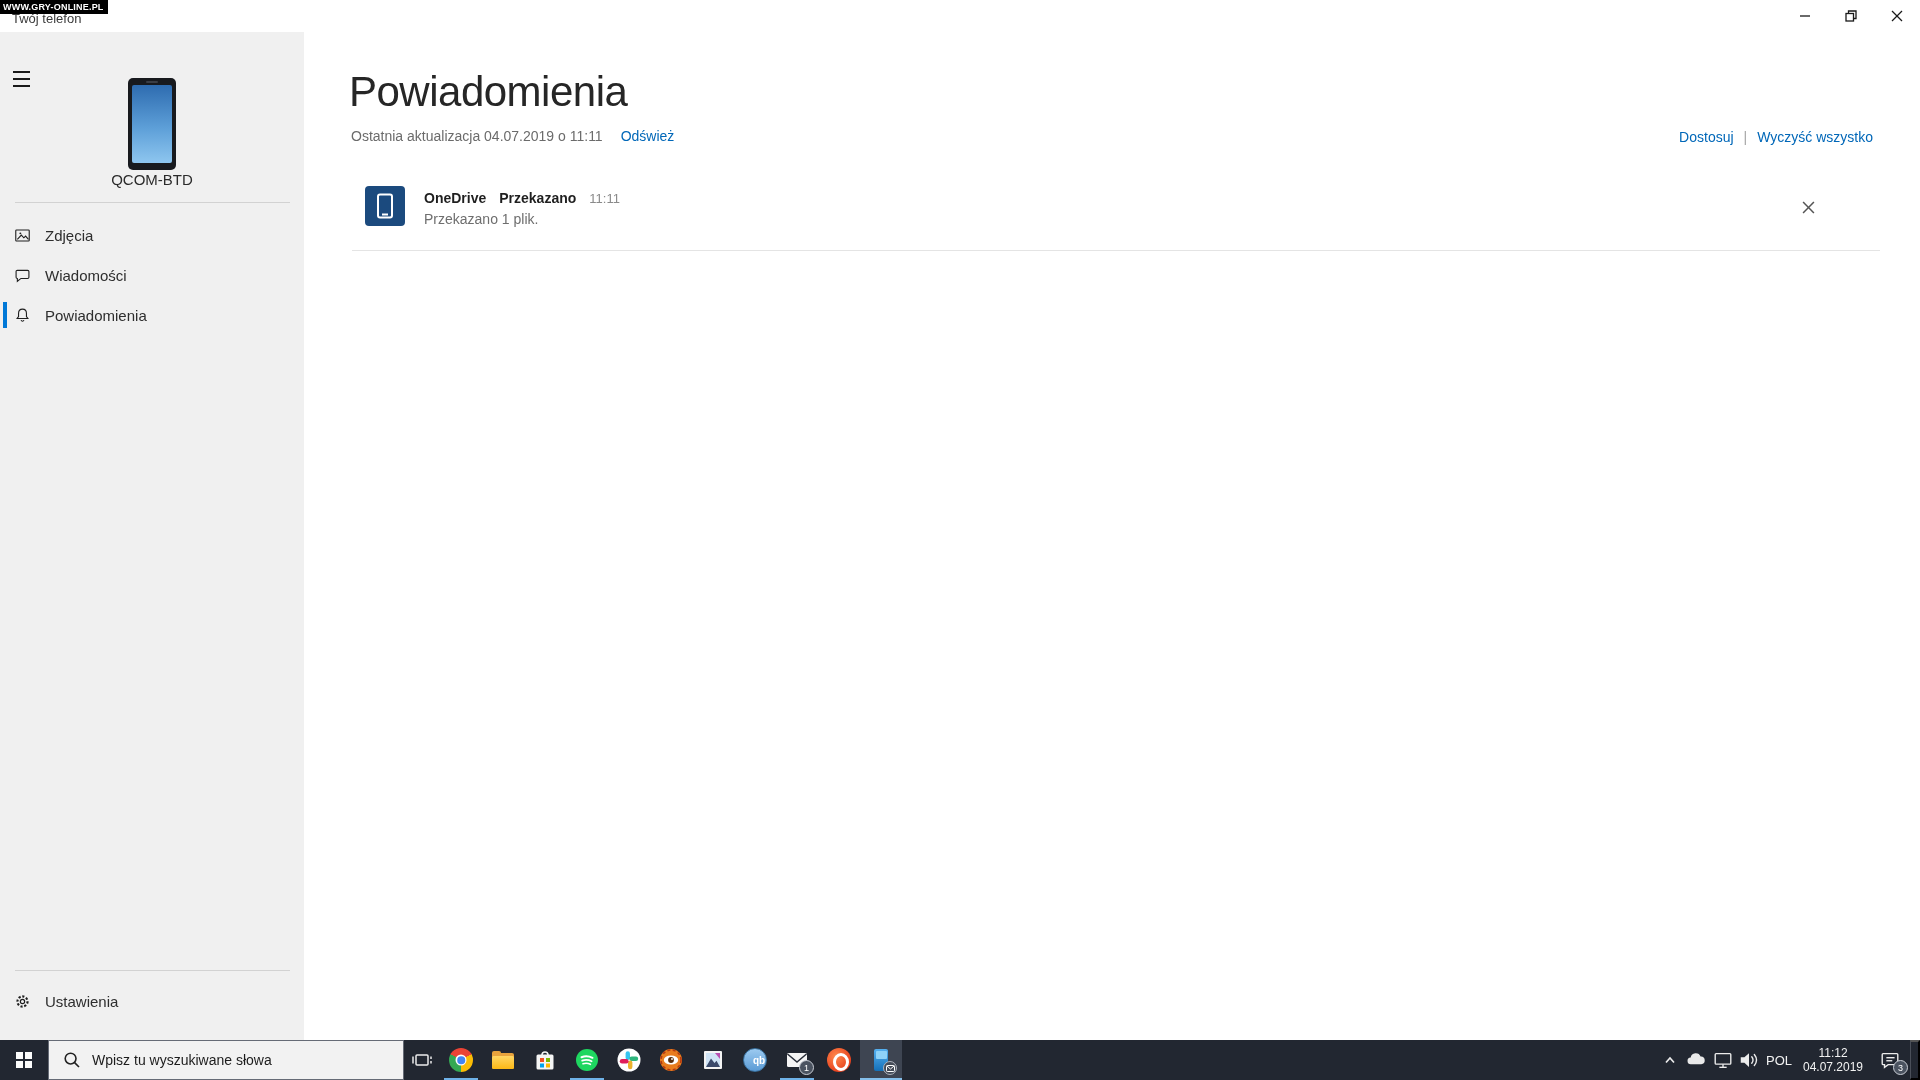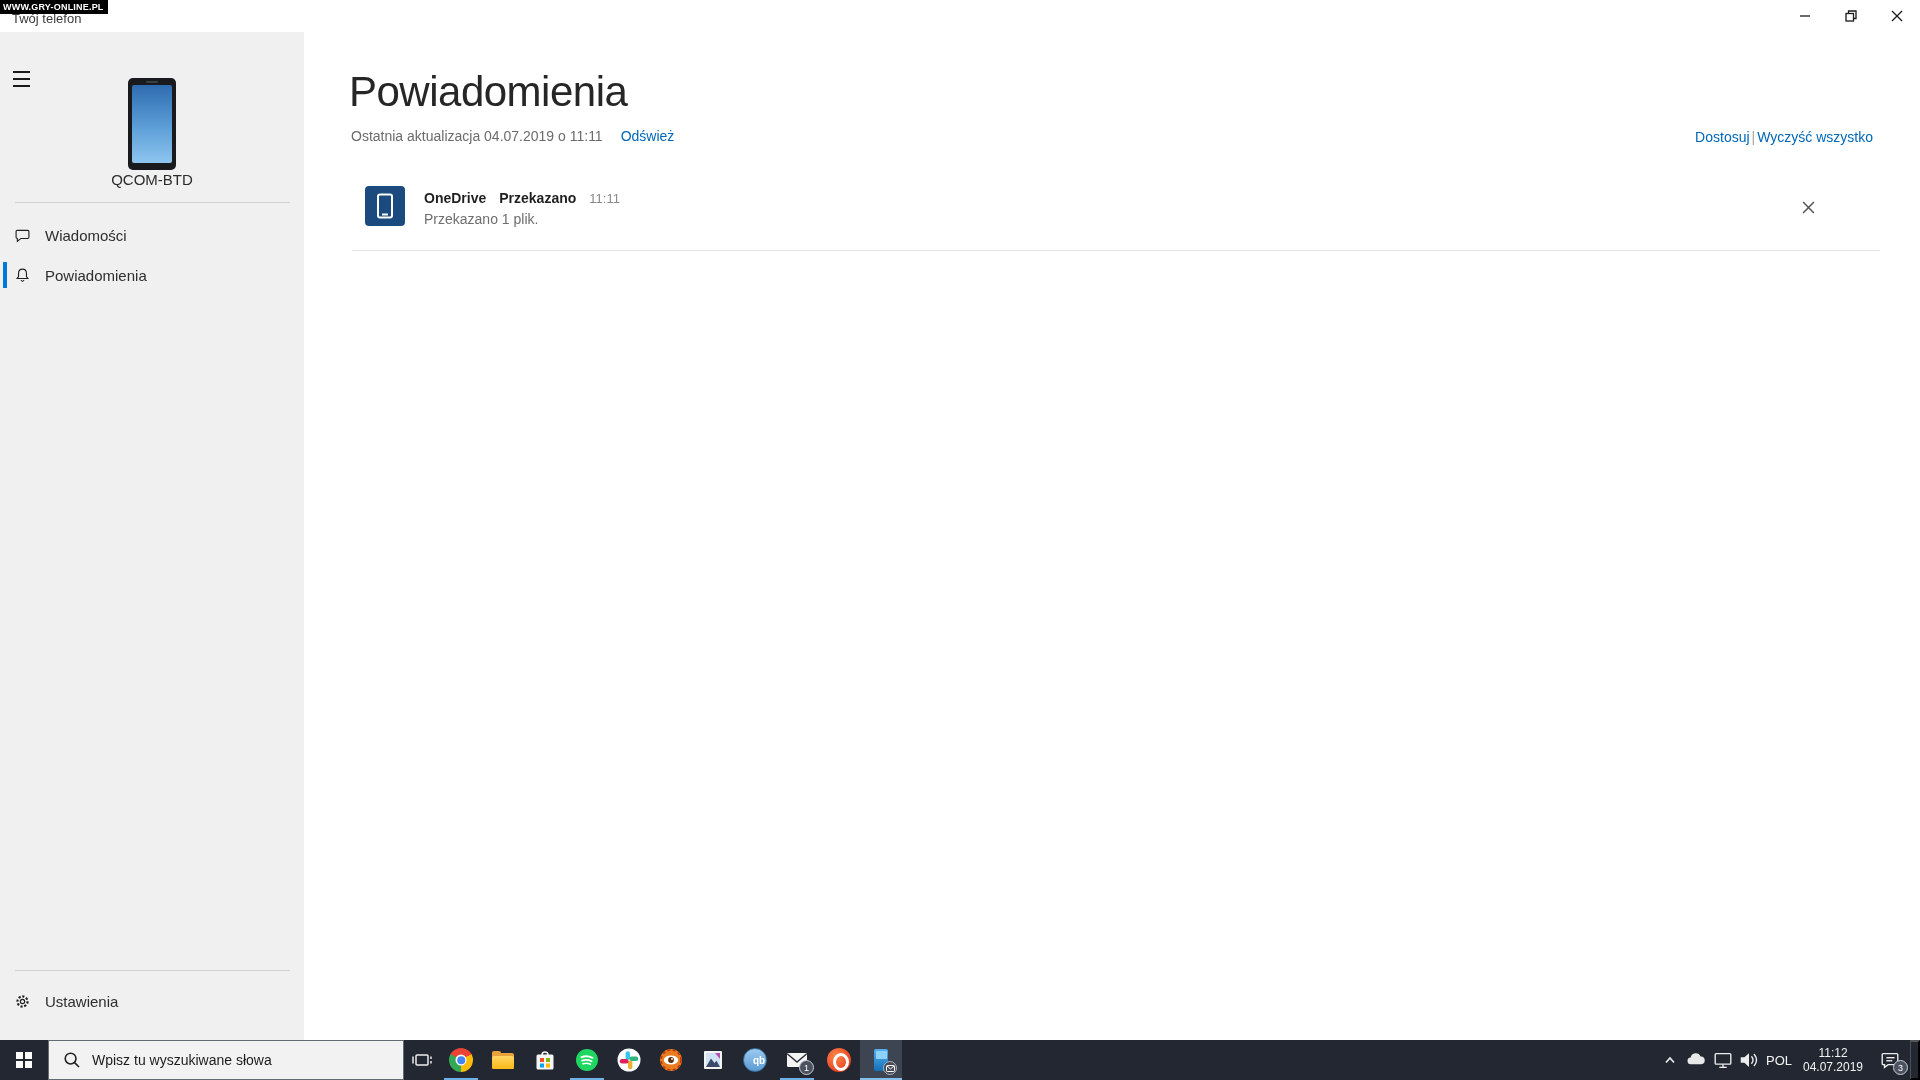--- a/index.html
+++ b/index.html
@@ -35,21 +35,21 @@
   .nav-item svg { flex:0 0 auto; stroke:#1f1f1f; fill:none; stroke-width:1.4; }
   .nav-item.selected::before { content:""; position:absolute; left:3px; top:7px; bottom:7px; width:4px; background:#0078d7; }
   .sidebar-bottom { position:absolute; left:0; right:0; bottom:19px; }
   .sidebar-bottom .side-divider { margin:0 14px 10px 15px; }
 
   
   .main { position:absolute; left:304px; top:32px; right:0; bottom:0; background:#fff; }
   .page-title { position:absolute; left:45px; top:36px; font-size:42px; font-weight:300; color:#262626; letter-spacing:-.5px; }
   .update-row { position:absolute; left:47px; top:96px; font-size:14px; color:#6b6b6b; display:flex; gap:18px; align-items:baseline; }
   .link { color:#0067b8; text-decoration:none; cursor:pointer; background:none; border:none; font-size:14px; font-family:inherit; }
-  .header-links { position:absolute; top:97px; right:47px; display:flex; gap:2px; align-items:baseline; font-size:14px; }
+  .header-links { position:absolute; top:97px; right:47px; display:flex; gap:10px; align-items:baseline; font-size:14px; }
   .links-sep { color:#a5a5a5; }
 
   .notif-row { position:absolute; left:61px; top:154px; right:40px; height:58px; }
   .notif-icon { position:absolute; left:0; top:0; width:40px; height:40px; border-radius:4px; background:#1b4a7e; }
   .notif-icon .glyph { position:absolute; left:50%; top:50%; transform:translate(-50%,-50%); width:16px; height:25px;
     border:2px solid #fff; border-radius:3px; }
   .notif-icon .glyph::after { content:""; position:absolute; left:50%; transform:translateX(-50%); bottom:1.5px; width:6px; height:2px; background:#fff; }
   .notif-text { position:absolute; left:59px; top:4px; }
   .notif-title-line { display:flex; gap:13px; align-items:baseline; }
   .notif-app, .notif-event { font-size:14px; font-weight:bold; color:#1f1f1f; }
@@ -158,20 +158,28 @@
       <div class="phone-art">
         <div class="speaker"></div>
         <div class="screen-glass"></div>
       </div>
       <div class="device-name">QCOM-BTD</div>
       <div class="side-divider"></div>
 
       <nav class="nav-list">
         <div class="nav-item">
           <svg width="19" height="19" viewBox="0 0 24 24">
+            <rect x="3.5" y="5" width="17" height="14" rx="1"></rect>
+            <path d="M5.5,17 l5,-5.5 3.2,3.4 2.2,-2.2 3.6,4.3"></path>
+            <circle cx="9.3" cy="9.3" r="1.2" fill="#1f1f1f" stroke="none"></circle>
+          </svg>
+          <span>Zdjęcia</span>
+        </div>
+        <div class="nav-item">
+          <svg width="19" height="19" viewBox="0 0 24 24">
             <path d="M5.5,5.5 h13 a1.6,1.6 0 0 1 1.6,1.6 v7 a1.6,1.6 0 0 1 -1.6,1.6 h-8.4 l-4.6,3.6 v-3.6 a1.6,1.6 0 0 1 -1.6,-1.6 v-7 a1.6,1.6 0 0 1 1.6,-1.6 z"></path>
           </svg>
           <span>Wiadomości</span>
         </div>
         <div class="nav-item selected">
           <svg width="19" height="19" viewBox="0 0 24 24">
             <path d="M12,4 c-3.2,0 -5,2.3 -5,5.4 v3.8 l-1.8,2.5 h13.6 l-1.8,-2.5 v-3.8 c0,-3.1 -1.8,-5.4 -5,-5.4 z"></path>
             <path d="M10.2,17.9 a1.9,1.9 0 0 0 3.6,0"></path>
           </svg>
           <span>Powiadomienia</span>

